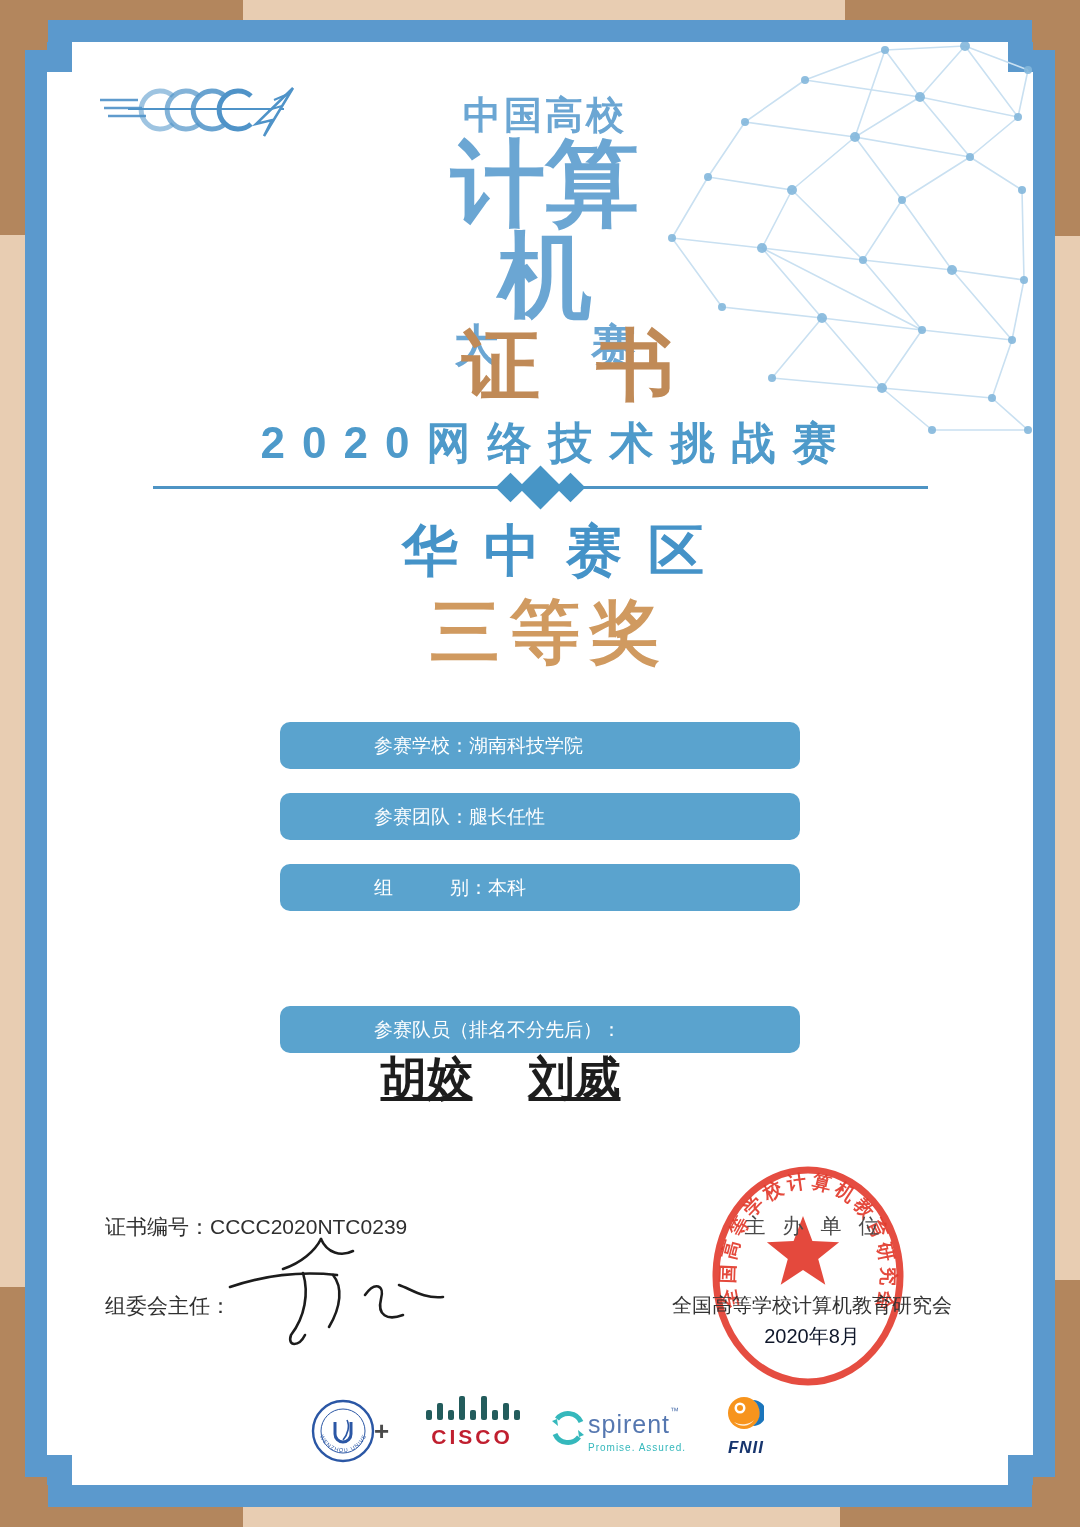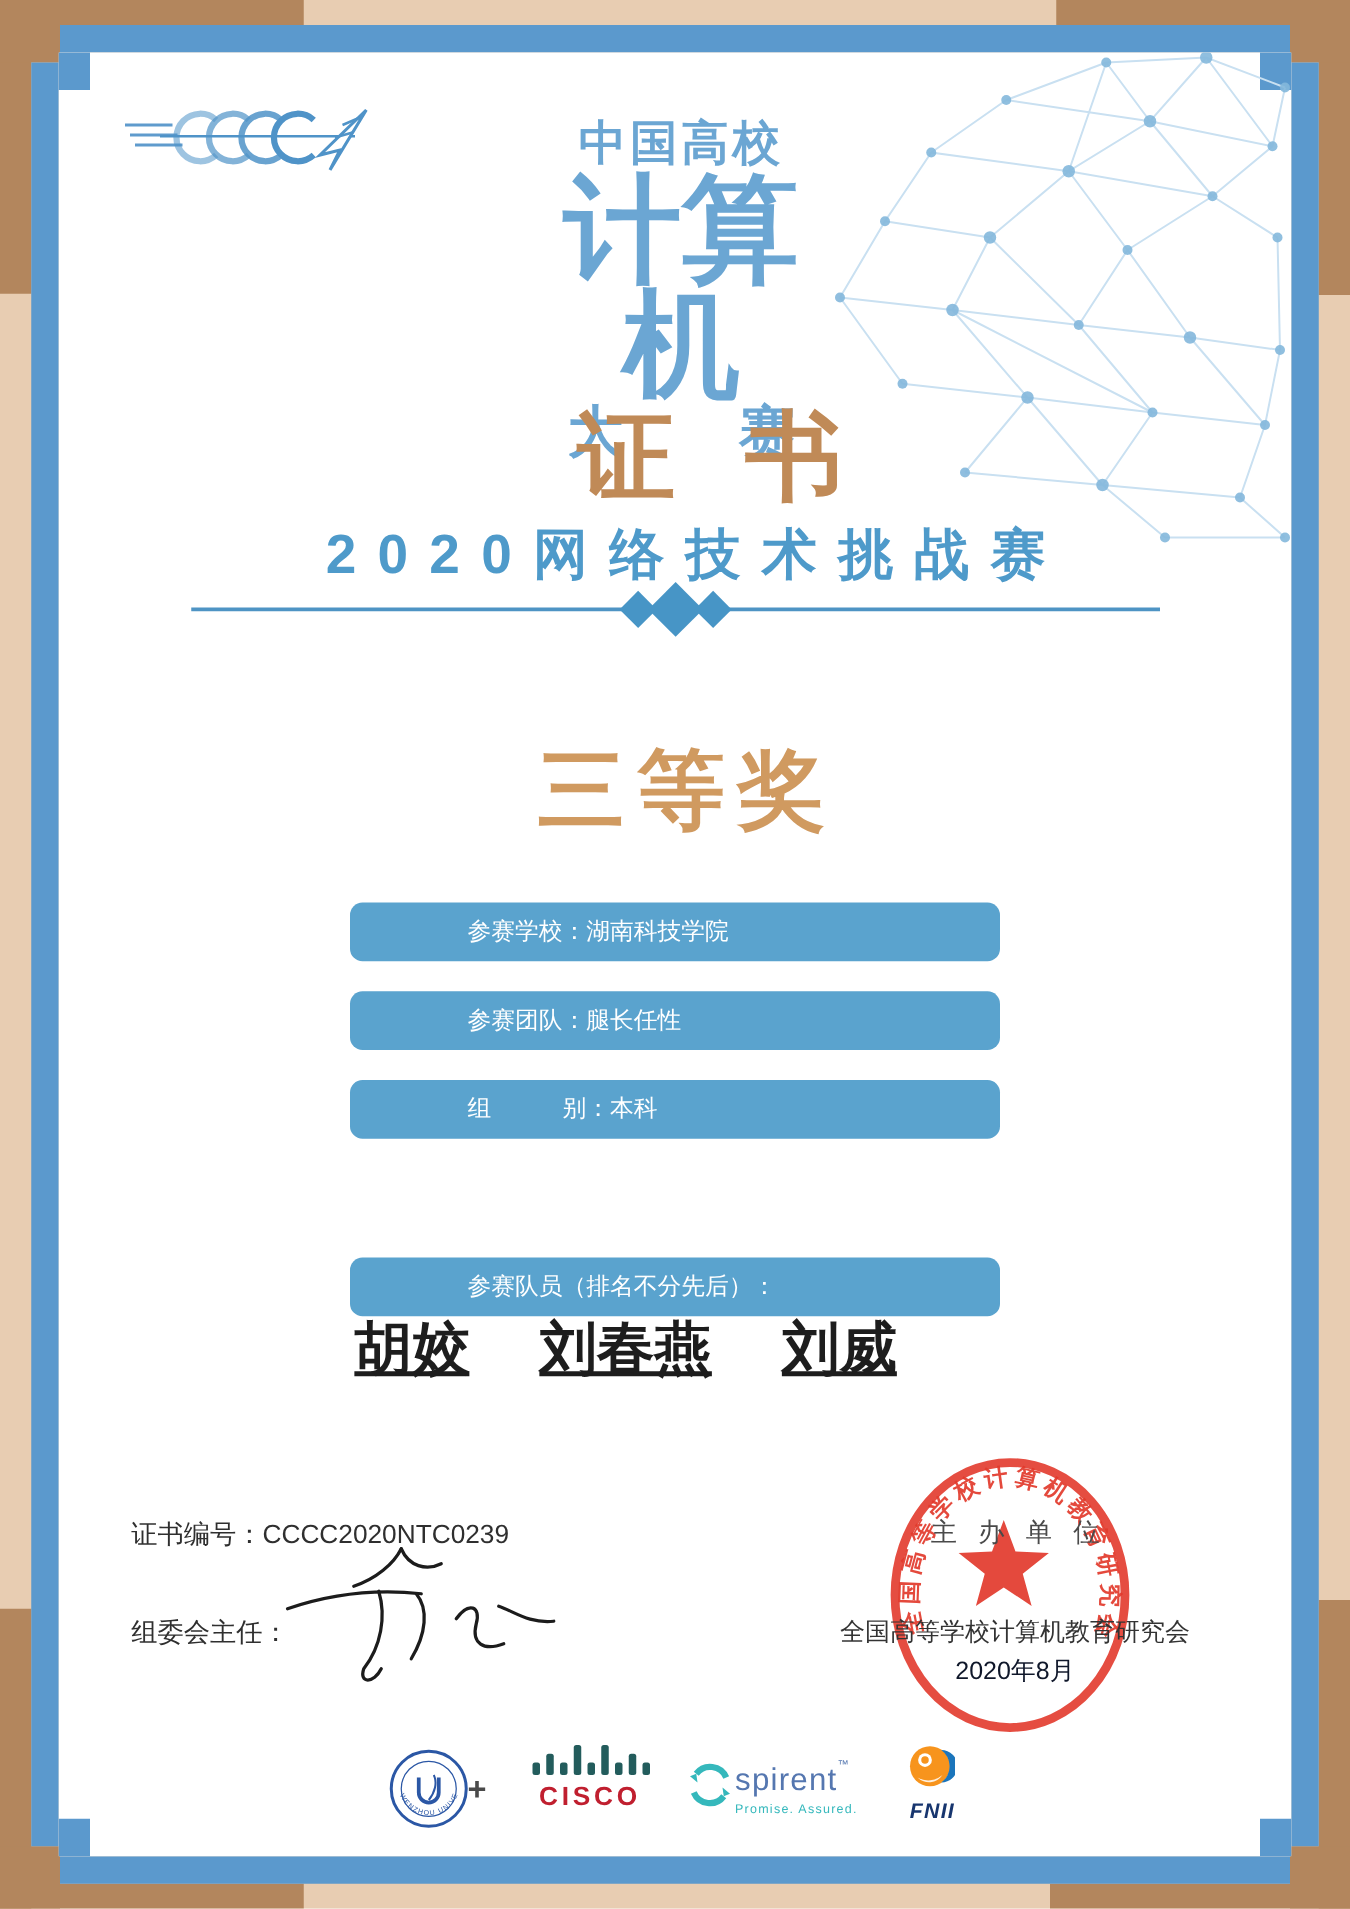--- a/index.html
+++ b/index.html
@@ -148,30 +148,30 @@
   <div class="ctr cert-sub">2020网络技术挑战赛</div>
 
   <div class="ctr divider">
     <div class="line"></div>
     <div class="dia d-sm"></div>
     <div class="dia d-lg"></div>
     <div class="dia d-sm"></div>
     <div class="line"></div>
   </div>
 
+  <div class="ctr region">华中赛区</div>
   <div class="ctr award">三等奖</div>
 
   <div class="bar" style="top:722px;">参赛学校：湖南科技学院</div>
   <div class="bar" style="top:793px;">参赛团队：腿长任性</div>
   <div class="bar" style="top:864px;">组　　　别：本科</div>
   <div class="bar" style="top:1006px;">参赛队员（排名不分先后）：</div>
 
   <div class="members">
     <span>胡姣</span>
-    <span>刘春燕</span>
     <span>刘威</span>
   </div>
 
   <div class="meta" style="left:105px;top:1213px;">
     <span>证书编号：</span><span>CCCC2020NTC0239</span>
   </div>
   <div class="meta" style="left:105px;top:1292px;">组委会主任：</div>
 
   <svg class="abs" style="left:225px;top:1235px;" width="235" height="115" viewBox="0 0 235 115">
     <g stroke="#1c1c1c" stroke-width="2.6" fill="none" stroke-linecap="round">

